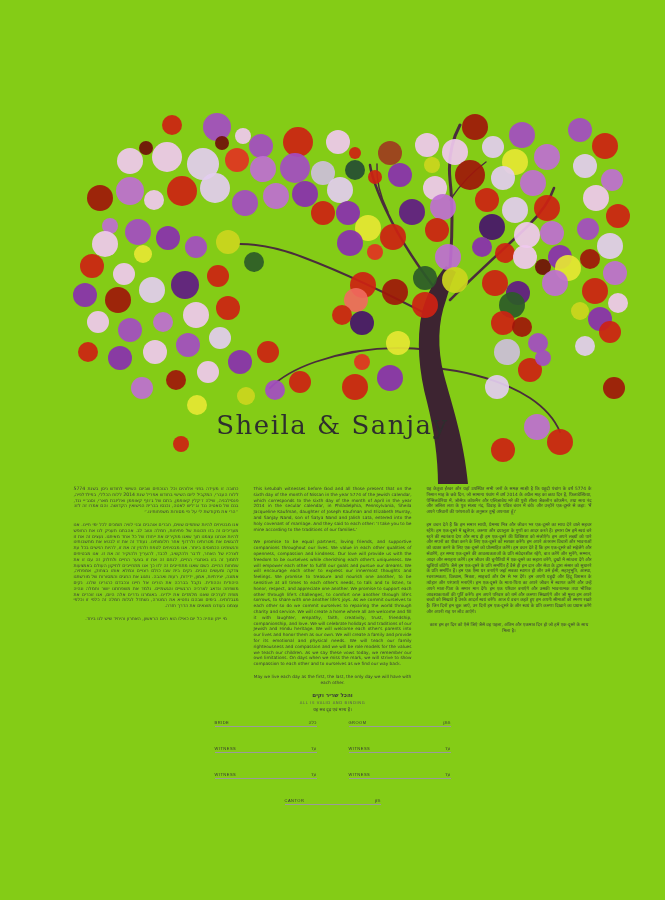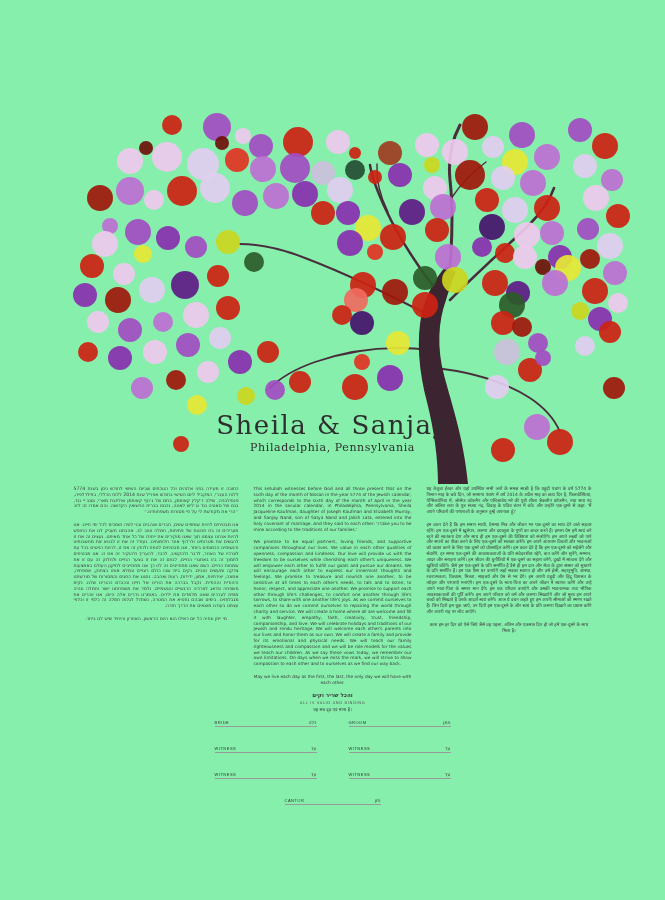--- a/index.html
+++ b/index.html
@@ -1,16 +1,16 @@
 <!DOCTYPE html>
 <html><head>
 <meta charset="utf-8">
 <style>
   html,body{margin:0;padding:0;background:#ffffff;}
-  .page{position:relative;width:665px;height:900px;background:#86efac;overflow:hidden;
+  .page{position:relative;width:665px;height:900px;background:#84cc16;overflow:hidden;
         font-family:"DejaVu Sans",sans-serif;color:#3c3c3c;}
   svg.tree{position:absolute;top:0;left:0;}
   .title-block{position:absolute;top:411px;left:0;width:665px;text-align:center;
                font-family:"DejaVu Serif",serif;color:#2e2e2e;}
   .names{font-size:26px;letter-spacing:1.5px;line-height:28px;}
   .t-date{font-size:11px;letter-spacing:.6px;margin-top:3px;}
   .t-loc{font-size:11px;letter-spacing:.6px;margin-top:2px;}
   .text-columns{position:absolute;top:486px;left:0;width:665px;display:flex;
                 justify-content:center;gap:15px;}
   .col{font-size:4.3px;line-height:5.8px;text-align:justify;color:#3a3a3a;}
@@ -189,21 +189,20 @@
         <circle cx="585" cy="346" r="10" fill="#e3cdf0" fill-opacity="0.92"></circle>
         <circle cx="537" cy="427" r="13" fill="#bf6fd3" fill-opacity="0.92"></circle>
         <circle cx="503" cy="450" r="12" fill="#cd2212" fill-opacity="0.92"></circle>
         <circle cx="560" cy="442" r="13" fill="#cd2212" fill-opacity="0.92"></circle>
         <circle cx="614" cy="388" r="11" fill="#a0170a" fill-opacity="0.92"></circle>
       </g>
   </svg>
 
   <div class="title-block">
     <div class="names">Sheila &amp; Sanjay</div>
-    <div class="t-loc">Philadelphia, Pennsylvania</div>
   </div>
 
   <div class="text-columns">
 
     <div class="col col-hebrew">
       <p>כתובה זו מעידה בפני אלוהים וכל הנוכחים שביום השישי לחודש ניסן בשנת 5774 ללוח העברי, המקביל ליום השישי בחודש אפריל שנת 2014 ללוח הכללי, בפילדלפיה, פנסילבניה, שילה ז׳קלין קאופמן, בתם של ג׳וזף קאופמן ואליזבת מארי, וסנג׳יי ננד, בנם של סאטיה ננד וג׳ליש לאטה, נכנסו בברית הנישואין הקדושה. והם אמרו זה לזו: ״הרי את מקודשת לי על פי מסורות משפחותינו.״</p>
       <p>אנו מבטיחים להיות שותפים שווים, חברים אוהבים ובני לוויה תומכים לכל ימי חיינו. אנו מעריכים זה בזו תכונות של פתיחות, חמלה וטוב לב. אהבתנו תעניק לנו את החופש להיות אנחנו עצמנו תוך שאנו מוקירים את ייחודו של כל אחד מאיתנו. נעצים זה את זו להגשים את מטרותינו ולרדוף אחר חלומותינו. נעודד זה את זו לבטא את מחשבותינו ורגשותינו הכמוסים ביותר. אנו מבטיחים לטפח ולהזין זה את זו, להיות רגישים בכל עת לצרכיו של האחר, לדבר ולהקשיב, לכבד, להעריך ולהוקיר זה את זו. אנו מבטיחים לתמוך זה בזו באתגרי החיים, לנחם זה את זו בצער החיים ולחלוק זה עם זו את שמחות החיים. כשם שאנו מתחייבים זה לזו כך אנו מתחייבים לתיקון העולם באמצעות צדקה ומעשים טובים. נקים בית שבו כולם רצויים ונמלא אותו בצחוק, אמפתיה, אמונה, יצירתיות, אמון, ידידות, רעות ואהבה. נחגוג את החגים והמסורות של מורשתנו היהודית וההודית. נקבל בברכה את הורינו אל חיינו ונכבדם כהורינו שלנו. נקים משפחה ונדאג לצרכיה הרגשיים והגשמיים. נלמד את משפחתנו יושר וחמלה ונהיה מופת לערכים שאנו מלמדים את ילדינו. באומרנו נדרים אלה היום, אנו זוכרים את מגבלותינו. בימים שבהם נחטיא את המטרה, נשתדל לגלות חמלה זה כלפי זו וכלפי עצמנו בעודנו מוצאים את הדרך חזרה.</p>
       <p class="closing">מי ייתן ונחיה כל יום כאילו הוא היום הראשון, האחרון והיחיד שיש לנו ביחד.</p>
     </div>
 

